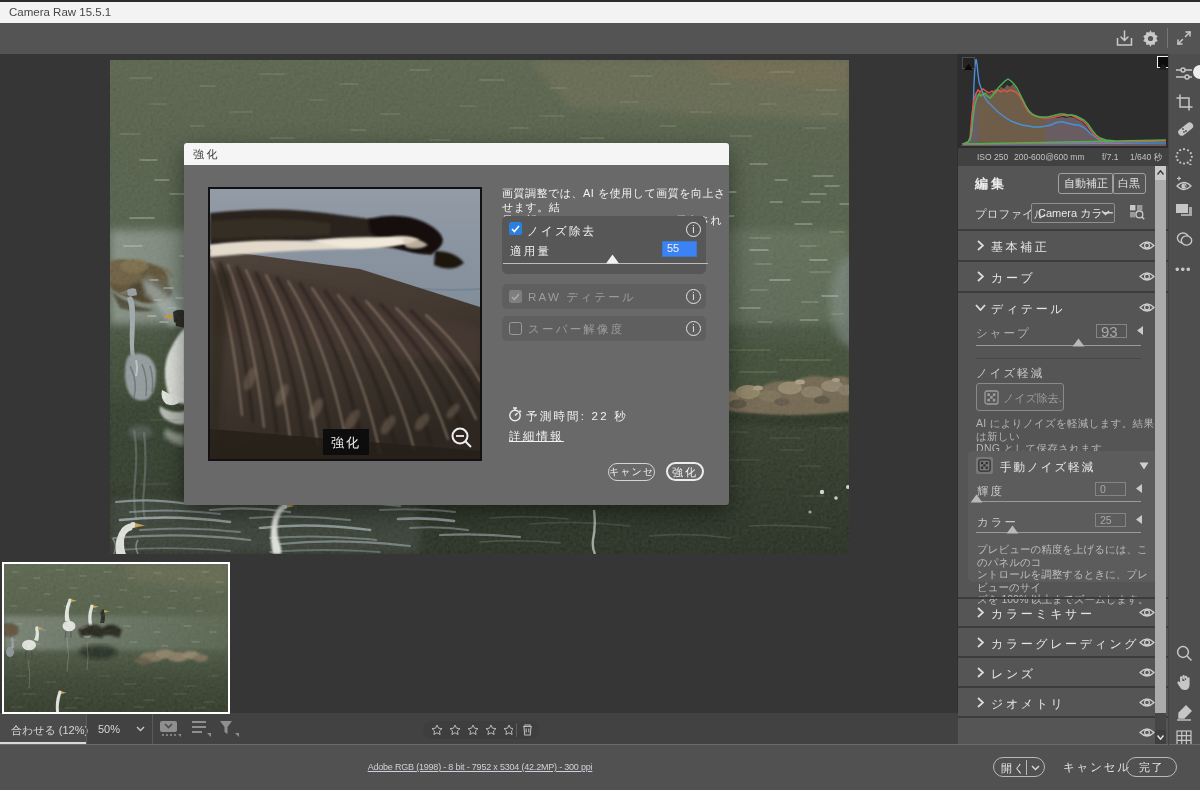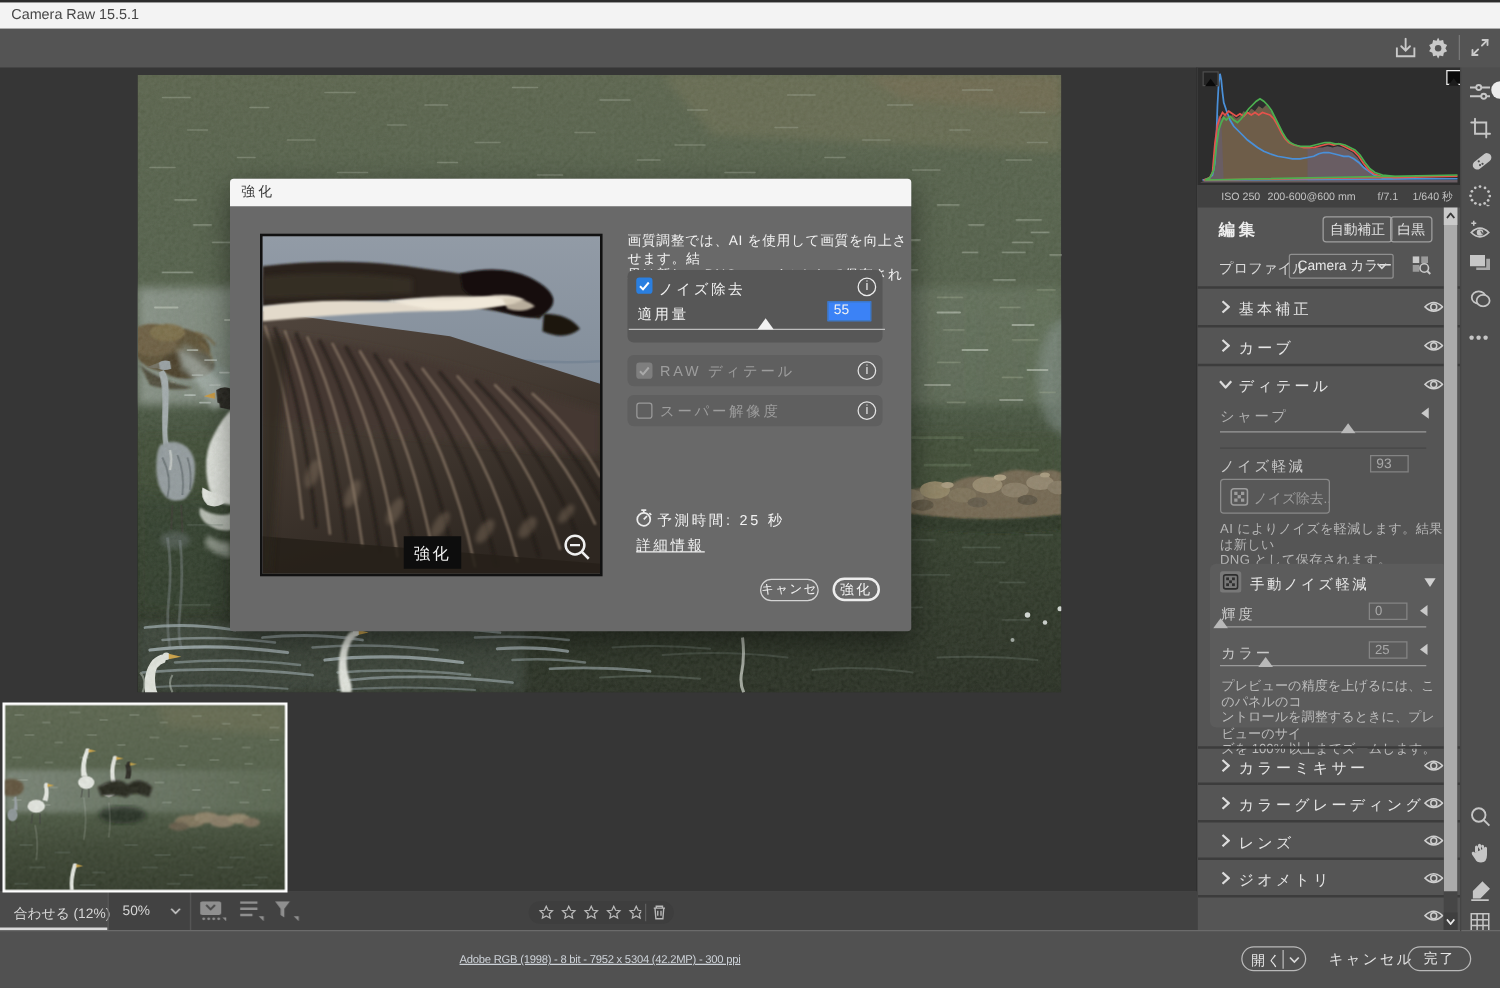--- a/index.html
+++ b/index.html
@@ -276,21 +276,21 @@
       <svg style="position:absolute;left:17px;top:11px" width="11" height="7" viewBox="0 0 11 7">
           <path d="M1 1 L5.5 6 L10 1" stroke="#dcdcdc" stroke-width="1.8" fill="none"></path>
         </svg>
       <span style="position:absolute;left:33px;top:8px;font-size:12px;color:#e6e6e6;letter-spacing:2.6px;">ディテール</span>
       <svg style="position:absolute;left:181px;top:9px" width="16" height="11" viewBox="0 0 16 11">
           <path d="M1 5.5 Q8 -1.5 15 5.5 Q8 12.5 1 5.5 Z" stroke="#cfcfcf" stroke-width="1.2" fill="none"></path>
           <circle cx="8" cy="5.5" r="2.4" stroke="#cfcfcf" stroke-width="1.2" fill="none"></circle>
         </svg>
 
       <span style="position:absolute;left:18px;top:33px;font-size:11.5px;color:#b2b2b2;letter-spacing:2px;">シャープ</span>
-      <span style="position:absolute;left:138px;top:31px;width:31px;height:14px;border:1px solid #848484;font-size:11px;color:#a8a8a8;line-height:13px;padding-left:4px;margin-top:40px;">93</span>
+      <span style="position:absolute;left:138px;top:31px;width:31px;height:14px;border:1px solid #848484;font-size:15px;color:#a8a8a8;line-height:13px;padding-left:4px;">93</span>
       <svg style="position:absolute;left:178px;top:32px" width="8" height="11" viewBox="0 0 8 11">
           <path d="M7 1 L1 5.5 L7 10 Z" fill="#c9c9c9"></path>
         </svg>
       <div style="position:absolute;left:18px;top:52px;width:165px;height:1.2px;background:#9b9b9b;"></div>
       <svg style="position:absolute;left:114px;top:45px" width="13" height="9" viewBox="0 0 13 9">
           <path d="M6.5 0.5 L12.4 8.5 L0.6 8.5 Z" fill="#b9b9b9"></path>
         </svg>
       <div style="position:absolute;left:18px;top:65px;width:165px;height:1px;background:#474747;"></div>
 
       <span style="position:absolute;left:18px;top:73px;font-size:11.5px;color:#c9c9c9;letter-spacing:2px;">ノイズ軽減</span>
@@ -722,19 +722,19 @@
 
     <div class="abs dgroup" id="dgrp3"></div>
     <div class="abs" style="left:325px;top:179px;width:13px;height:13px;border:1.4px solid #9a9a9a;border-radius:2.5px;"></div>
     <div class="abs dlabdis" style="left:344px;top:179px;">スーパー解像度</div>
     <div class="abs" style="left:502px;top:178px;width:15px;height:15px;border:1.4px solid #e4e4e4;border-radius:50%;color:#e4e4e4;font-size:10.5px;text-align:center;line-height:12px;">i</div>
 
     <svg class="abs" style="left:324px;top:264px" width="14" height="15" viewBox="0 0 14 15">
         <circle cx="7" cy="8.5" r="5.2" stroke="#ececec" stroke-width="1.4" fill="none"></circle>
         <path d="M5 1h4M7 1v2.2M11.5 3.5l1.5 1.5M7 8.5l2.6-2.6" stroke="#ececec" stroke-width="1.4" fill="none"></path>
       </svg>
-    <div class="abs dlab" style="left:342px;top:266px;">予測時間: 25 秒</div>
+    <div class="abs dlab" style="left:342px;top:266px;">予測時間: 22 秒</div>
     <div class="abs dlab" style="left:325px;top:286px;text-decoration:underline;">詳細情報</div>
 
     <div class="abs" style="left:424px;top:320px;width:47px;height:18px;border:1.6px solid #d4d4d4;border-radius:10px;color:#f0f0f0;font-size:10px;line-height:15px;text-align:center;overflow:hidden;letter-spacing:1px;">キャンセル</div>
     <div class="abs" style="left:482px;top:319px;width:38px;height:19px;border:2px solid #ededed;border-radius:11px;color:#f5f5f5;font-size:11px;line-height:16px;text-align:center;letter-spacing:2px;">強化</div>
   </div>
 </div>
 
 </body></html>

